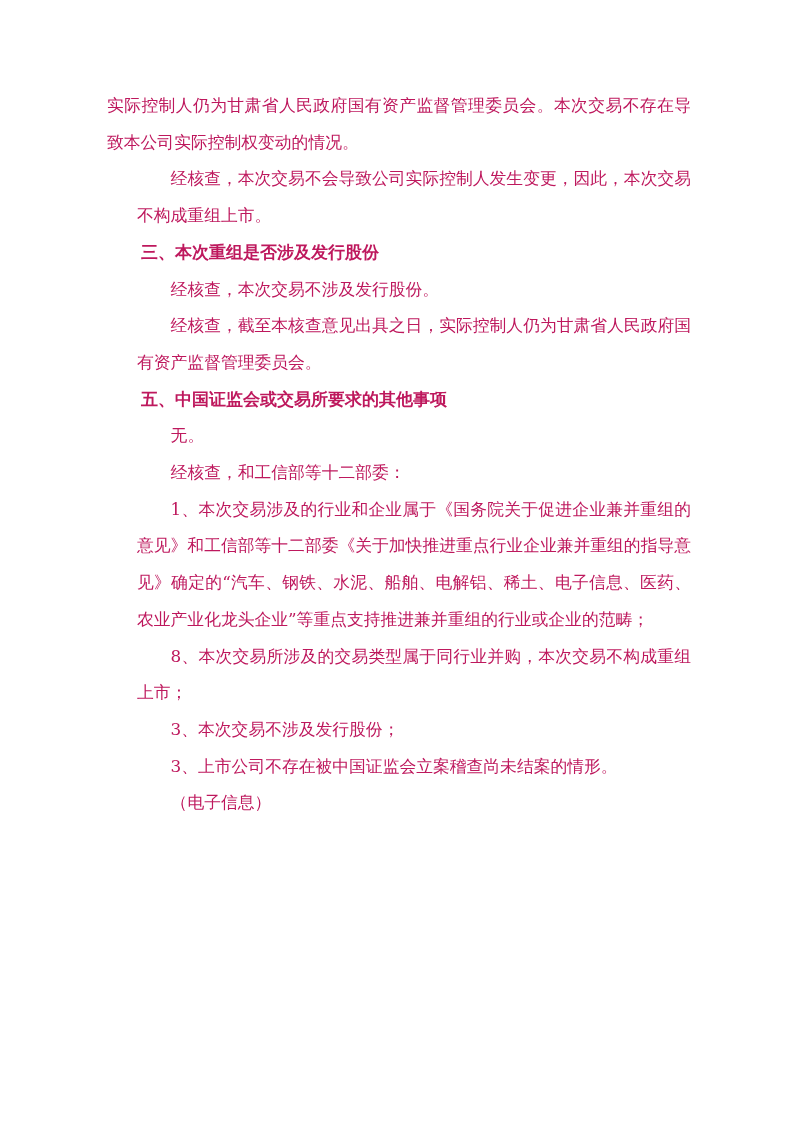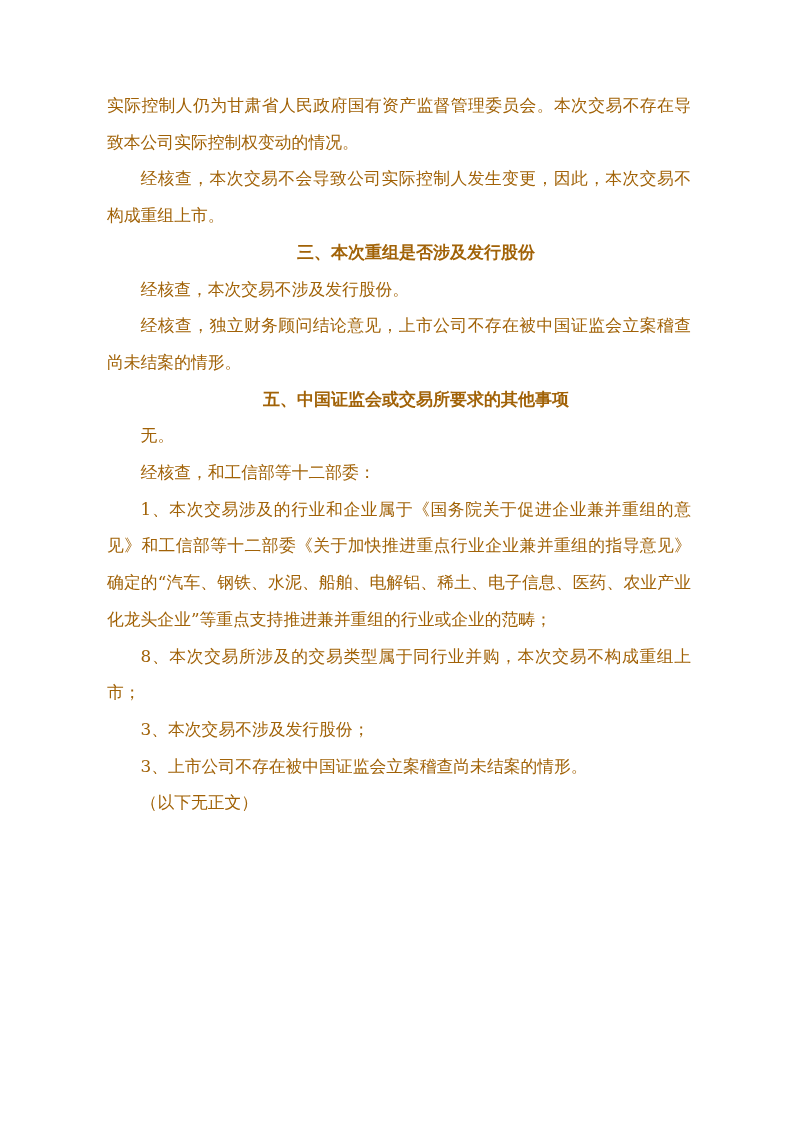--- a/index.html
+++ b/index.html
@@ -10,54 +10,55 @@
   .page {
     position: relative;
     width: 793px;
     height: 830px;
     margin: 0 auto;
     background: #ffffff;
     box-sizing: border-box;
     padding: 87px 102px 0 107px;
     font-family: "DejaVu Serif", "Liberation Serif", serif;
     font-size: 16.8px;
-    color: #a16207;
+    color: #be185d;
     overflow: hidden;
   }
   .para {
     margin: 0;
     line-height: 36.7px;
     text-align: justify;
     word-break: break-all;
   }
   .para.indent {
     text-indent: 2em;
+    margin-left: 30px;
   }
   .heading {
     margin: 0;
     line-height: 36.7px;
     font-size: 17px;
     font-weight: bold;
     text-indent: 2em;
     font-family: "DejaVu Sans", "Liberation Sans", sans-serif;
-    text-align: center;
+    text-align: left;
   }
 </style>
 </head>
 <body>
 
 <main class="page">
   <div id="doc-body">
       <p class="para">实际控制人仍为甘肃省人民政府国有资产监督管理委员会。本次交易不存在导致本公司实际控制权变动的情况。</p>
       <p class="para indent">经核查，本次交易不会导致公司实际控制人发生变更，因此，本次交易不构成重组上市。</p>
       <h2 class="heading">三、本次重组是否涉及发行股份</h2>
       <p class="para indent">经核查，本次交易不涉及发行股份。</p>
-      <p class="para indent">经核查，独立财务顾问结论意见，上市公司不存在被中国证监会立案稽查尚未结案的情形。</p>
+      <p class="para indent">经核查，截至本核查意见出具之日，实际控制人仍为甘肃省人民政府国有资产监督管理委员会。</p>
       <h2 class="heading">五、中国证监会或交易所要求的其他事项</h2>
       <p class="para indent">无。</p>
       <p class="para indent">经核查，和工信部等十二部委：</p>
       <p class="para indent">1、本次交易涉及的行业和企业属于《国务院关于促进企业兼并重组的意见》和工信部等十二部委《关于加快推进重点行业企业兼并重组的指导意见》确定的“汽车、钢铁、水泥、船舶、电解铝、稀土、电子信息、医药、农业产业化龙头企业”等重点支持推进兼并重组的行业或企业的范畴；</p>
       <p class="para indent">8、本次交易所涉及的交易类型属于同行业并购，本次交易不构成重组上市；</p>
       <p class="para indent">3、本次交易不涉及发行股份；</p>
       <p class="para indent">3、上市公司不存在被中国证监会立案稽查尚未结案的情形。</p>
-      <p class="para indent">（以下无正文）</p>
+      <p class="para indent">（电子信息）</p>
     </div>
 </main>
 
 </body></html>

